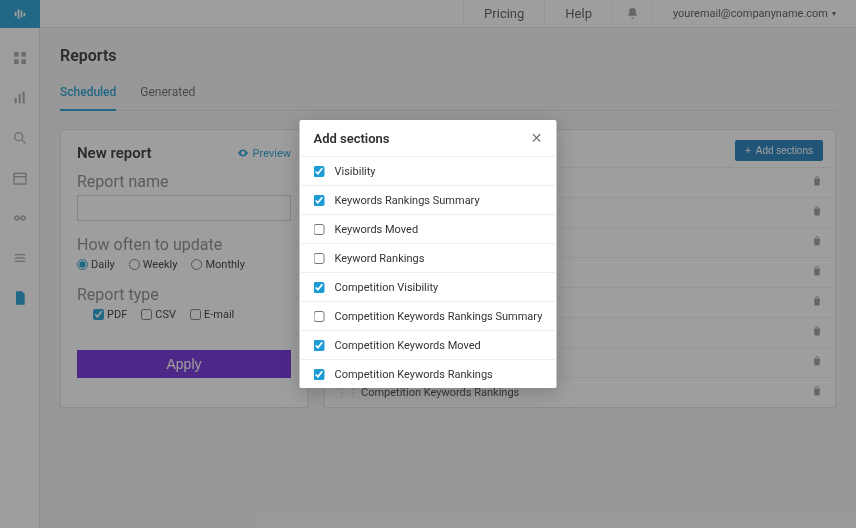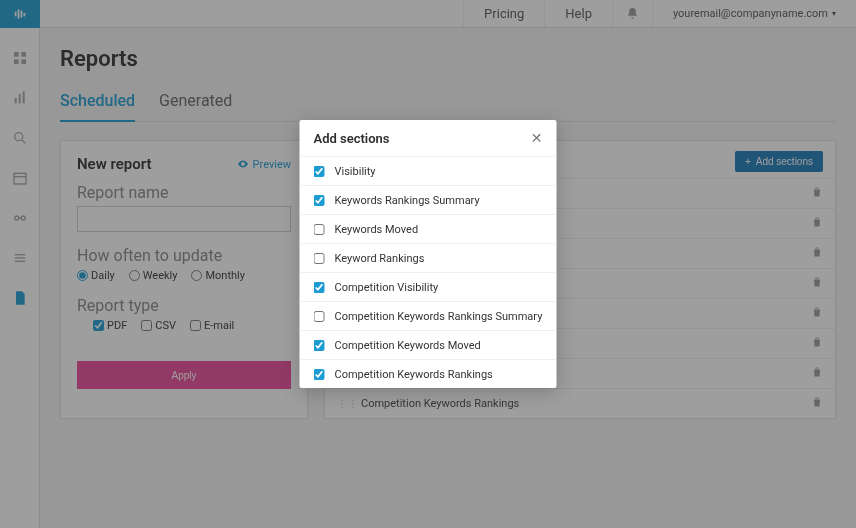--- a/index.html
+++ b/index.html
@@ -80,44 +80,44 @@
   cursor:pointer;
 }
 .sidebar-item.active { color:#1d9cd3; }
 .sidebar-item svg { width:16px; height:16px; fill:currentColor; }
 
 .main {
   position:absolute;
   top:28px; left:40px; right:0; bottom:0;
   padding: 18px 20px;
 }
-.page-title { font-size:22px; font-weight:600; color:#2e2e2e; margin-bottom:20px;}
+.page-title { font-size:16px; font-weight:600; color:#2e2e2e; margin-bottom:20px;}
 .tabs { display:flex; gap:24px; border-bottom:1px solid #e0e0e0; margin-bottom:18px; }
-.tab { padding-bottom:10px; font-size:16px; color:#666; cursor:pointer; }
+.tab { padding-bottom:10px; font-size:12px; color:#666; cursor:pointer; }
 .tab.active { color:#1d9cd3; border-bottom:2px solid #1d9cd3; margin-bottom:-1px; font-weight:500;}
 
 .content-row { display:flex; gap:16px; }
 .card {
   background:#fff;
   border:1px solid #e0e0e0;
   border-radius:2px;
   padding:14px 16px;
 }
 .left-card { width: 248px; }
 .card-header { display:flex; align-items:center; justify-content:space-between; margin-bottom:10px;}
 .card-header h2 { font-size:15px; font-weight:600; color:#2e2e2e;}
 .preview-link { color:#1d9cd3; font-size:11px; display:flex;align-items:center;gap:4px; cursor:pointer;}
 .field-label { font-size:16px; color:#888; margin-bottom:4px; }
 .text-input { width:100%; height:26px; border:1px solid #d0d0d0; padding:0 6px; font-size:11px; margin-bottom:14px; }
 .radio-row { display:flex; gap:14px; margin-bottom:14px; margin-top:4px;}
 .radio-row label, .check-row label { font-size:11px; color:#333; display:flex;align-items:center;gap:3px; cursor:pointer;}
 .check-row { display:flex; gap:14px; margin-bottom:29px; margin-top:4px;padding-left:16px;}
 input[type=radio],input[type=checkbox]{ accent-color:#1d9cd3; cursor:pointer; width:11px; height:11px;}
 .apply-btn {
-  width:100%; height:28px; background:#ec4899; color:#fff; border:none; font-size:10px; cursor:pointer;
+  width:100%; height:28px; background:#6d28d9; color:#fff; border:none; font-size:14px; cursor:pointer;
 }
 
 .right-card { flex:1; padding:0;}
 .right-head { display:flex; justify-content:flex-end; padding:10px 12px 6px;}
 .add-sections-btn {
   background:#1d7ab8; color:#fff; border:none; font-size:10px; padding:5px 10px; cursor:pointer; display:flex;align-items:center;gap:5px; border-radius:2px;
 }
 .section-row {
   display:flex; align-items:center; height:30px; padding:0 12px; border-top:1px solid #eee;
 }

